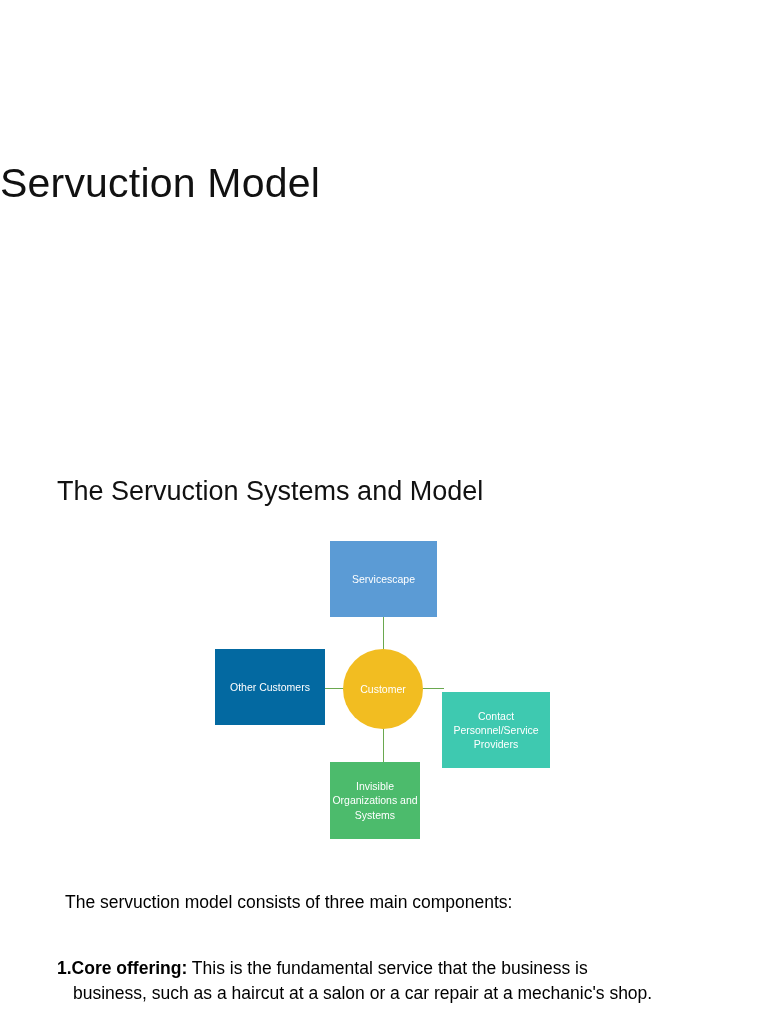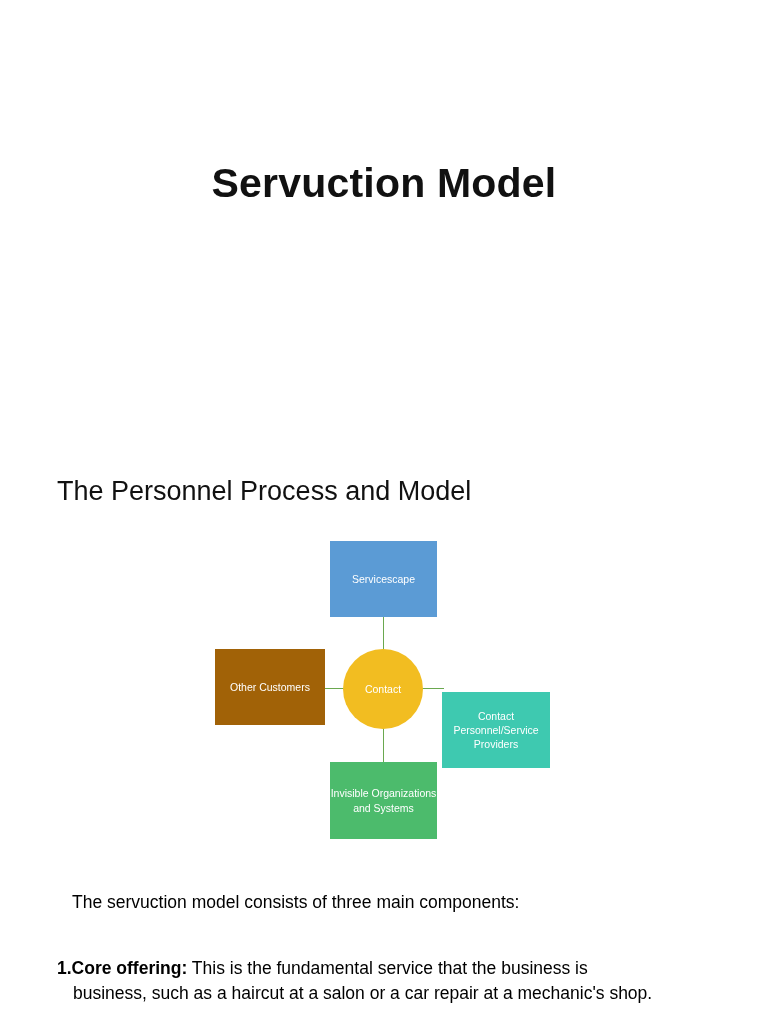--- a/index.html
+++ b/index.html
@@ -19,23 +19,23 @@
     position: relative;
     width: 768px;
     height: 1024px;
     background: #ffffff;
   }
   .doc-title {
     position: absolute;
     top: 160px;
     left: 0;
     width: 768px;
-    text-align: center;
+    text-align: left;
     font-size: 41px;
-    font-weight: 700;
+    font-weight: 400;
     color: #111111;
     letter-spacing: 0.2px;
   }
   .section-heading {
     position: absolute;
     top: 476px;
     left: 57px;
     font-size: 27px;
     font-weight: 400;
     color: #111111;
@@ -64,34 +64,34 @@
     top: 5px;
     width: 107px;
     height: 76px;
     background: #5b9bd5;
   }
   .node-other-customers {
     left: 5px;
     top: 113px;
     width: 110px;
     height: 76px;
-    background: #a16207;
+    background: #0369a1;
   }
   .node-contact {
     left: 232px;
     top: 113px;
     width: 108px;
     height: 76px;
     background: #3ec9b0;
     margin-top: 43px;
   }
   .node-invisible {
     left: 120px;
     top: 226px;
-    width: 107px;
+    width: 90px;
     height: 77px;
     background: #4cbb6c;
   }
   .node-customer {
     left: 133px;
     top: 113px;
     width: 80px;
     height: 80px;
     border-radius: 50%;
     background: #f2bd21;
@@ -122,21 +122,21 @@
   .conn-right {
     left: 210px;
     top: 152px;
     width: 24px;
     height: 1px;
   }
   
   .body-intro {
     position: absolute;
     top: 892px;
-    left: 72px;
+    left: 65px;
     font-size: 17.5px;
     color: #000000;
   }
   .list-block {
     position: absolute;
     top: 956px;
     left: 57px;
     width: 640px;
     font-size: 17.5px;
     line-height: 1.45;
@@ -158,34 +158,34 @@
     padding-left: 16px;
   }
 </style>
 </head>
 <body>
 
 <div class="page">
 
   <div class="doc-title">Servuction Model</div>
 
-  <div class="section-heading">The Personnel Process and Model</div>
+  <div class="section-heading">The Servuction Systems and Model</div>
 
   <div class="diagram">
 
     <div class="connector conn-top"></div>
     <div class="connector conn-bottom"></div>
     <div class="connector conn-left"></div>
     <div class="connector conn-right"></div>
 
     <div class="node node-servicescape">Servicescape</div>
 
     <div class="node node-other-customers">Other Customers</div>
 
-    <div class="node node-customer">Contact</div>
+    <div class="node node-customer">Customer</div>
 
     <div class="node node-contact">Contact Personnel/Service Providers</div>
 
     <div class="node node-invisible">Invisible Organizations and Systems</div>
   </div>
 
   <div class="body-intro">The servuction model consists of three main components:</div>
 
   <div class="list-block">
     <div class="list-item">

